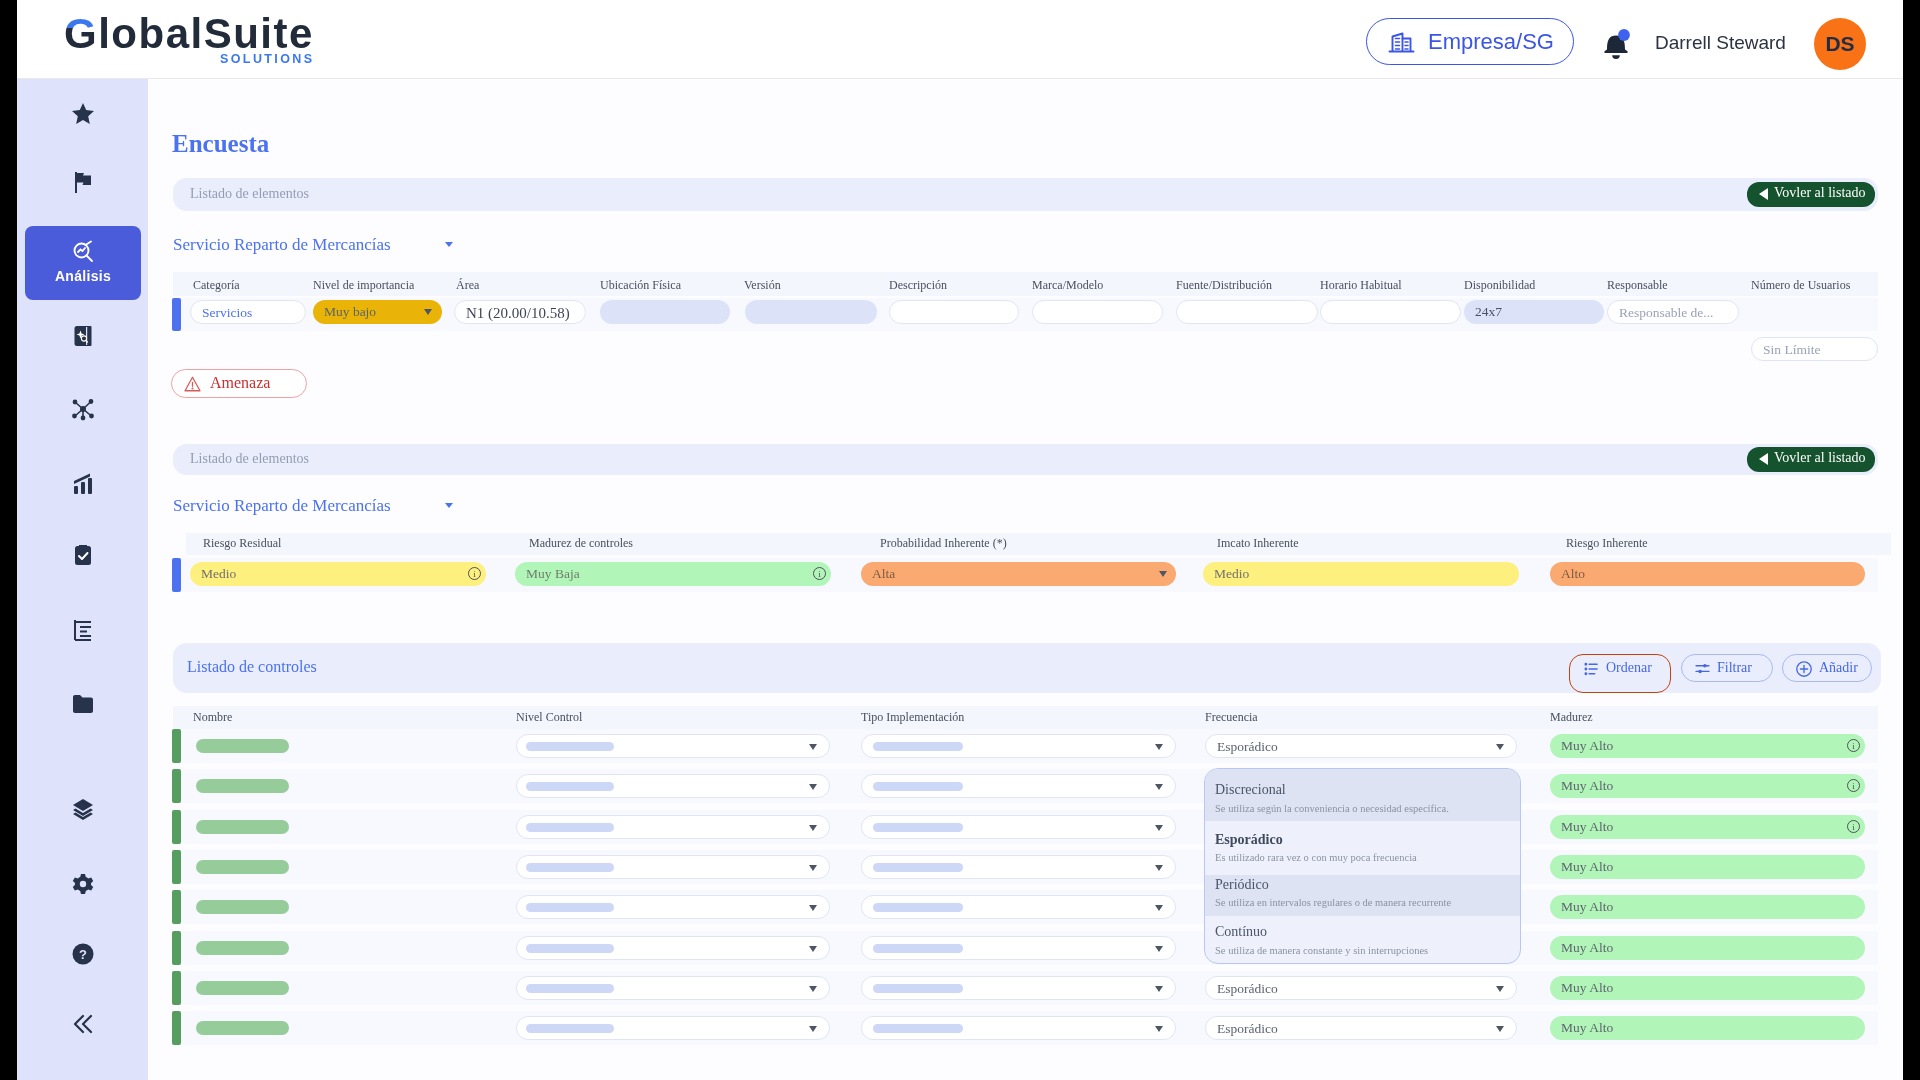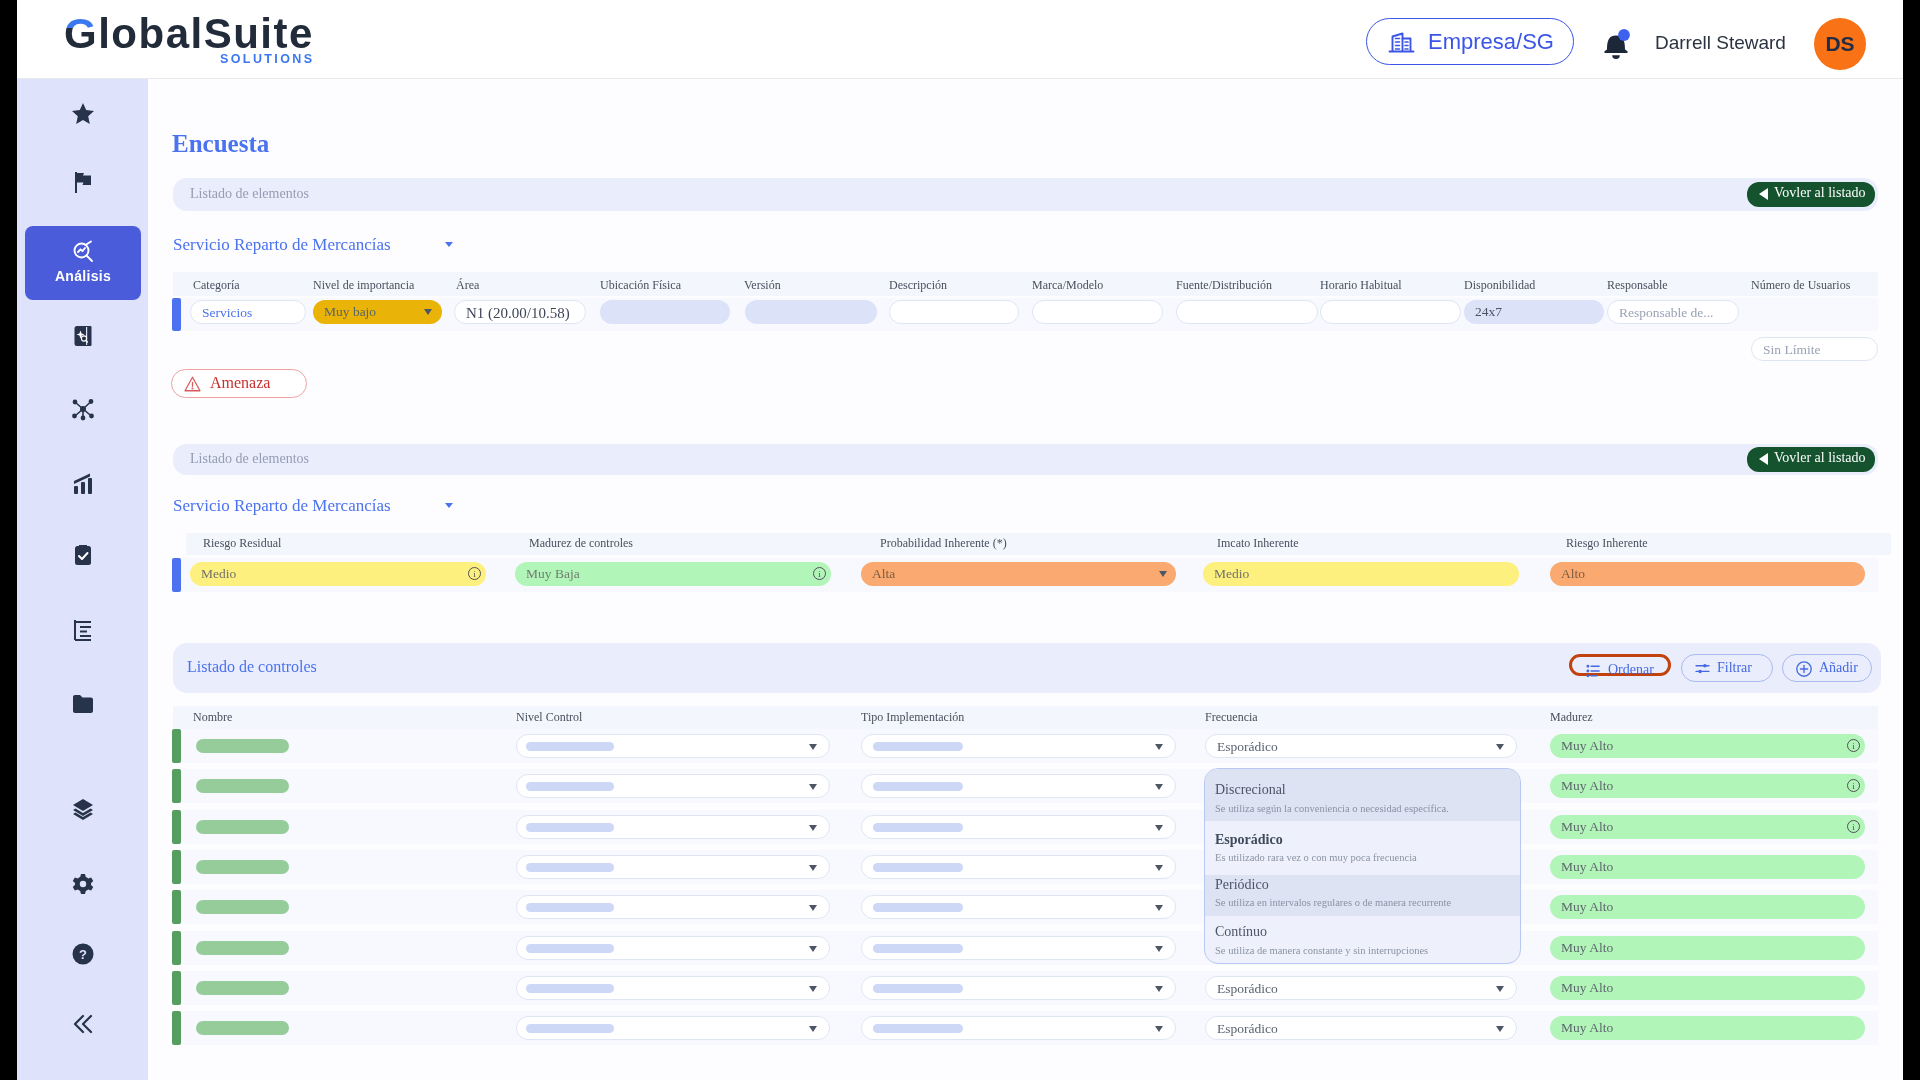--- a/index.html
+++ b/index.html
@@ -271,21 +271,21 @@
   <div style="position:absolute; left:10px; top:13px; font-size:14px; color:#4a5568;">Discrecional</div>
   <div style="position:absolute; left:10px; top:34px; font-size:10.5px; color:#8a92a3;">Se utiliza según la conveniencia o necesidad específica.</div>
   <div style="position:absolute; left:10px; top:63px; font-size:14px; font-weight:bold; color:#3f4a5c;">Esporádico</div>
   <div style="position:absolute; left:10px; top:83px; font-size:10.5px; color:#8a92a3;">Es utilizado rara vez o con muy poca frecuencia</div>
   <div style="position:absolute; left:10px; top:108px; font-size:14px; color:#4a5568;">Periódico</div>
   <div style="position:absolute; left:10px; top:128px; font-size:10.5px; color:#8a92a3;">Se utiliza en intervalos regulares o de manera recurrente</div>
   <div style="position:absolute; left:10px; top:155px; font-size:14px; color:#4a5568;">Contínuo</div>
   <div style="position:absolute; left:10px; top:176px; font-size:10.5px; color:#8a92a3;">Se utiliza de manera constante y sin interrupciones</div>
 </div>
 
-<div class="abs" id="btn-ordenar" style="left:1569px; top:654px; width:102px; height:22px; border:3px solid #c2410c; border-radius:14px;">
+<div class="abs" id="btn-ordenar" style="left:1569px; top:654px; width:102px; height:39px; border:1px solid #c2410c; border-radius:14px;">
   <svg style="position:absolute; left:13px; top:6px;" width="17" height="16" viewBox="0 0 20 20" fill="none" stroke="#4668e2" stroke-width="1.8" stroke-linecap="round">
       <path d="M7 4 H17"></path>
       <path d="M7 10 H17"></path>
       <path d="M7 16 H14"></path>
       <circle cx="3" cy="4" r="0.9" fill="#4668e2"></circle>
       <circle cx="3" cy="10" r="0.9" fill="#4668e2"></circle>
       <circle cx="3" cy="16" r="0.9" fill="#4668e2"></circle>
     </svg>
   <span style="position:absolute; left:36px; top:5px; font-size:14px; color:#4668e2;">Ordenar</span>
 </div>

